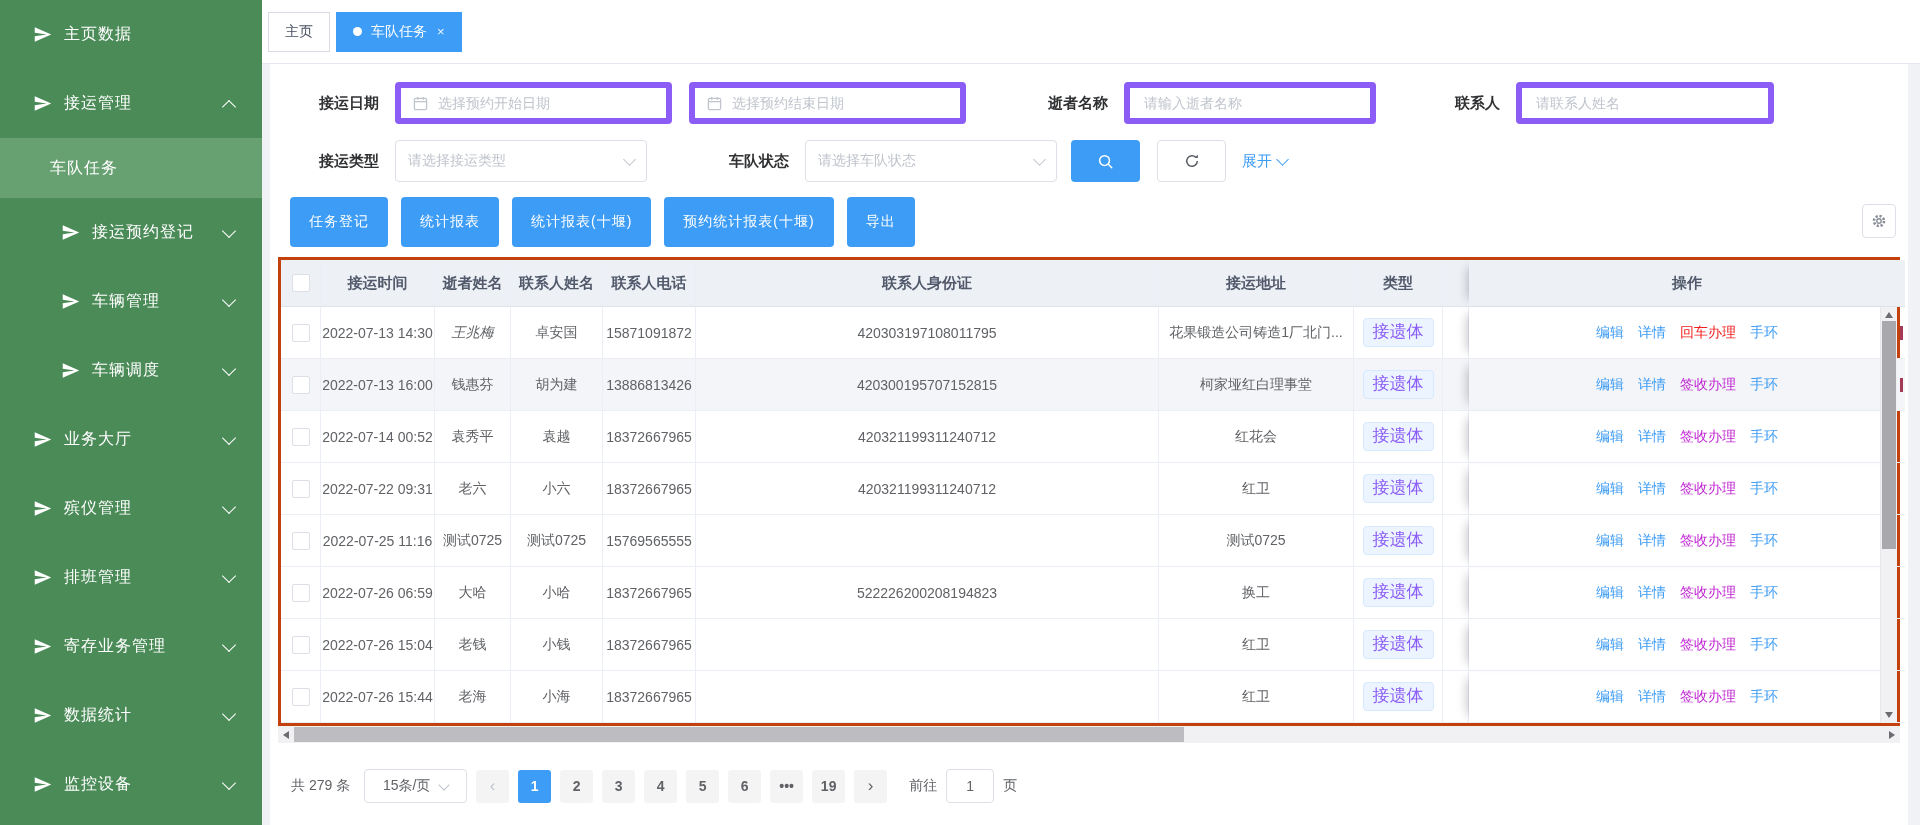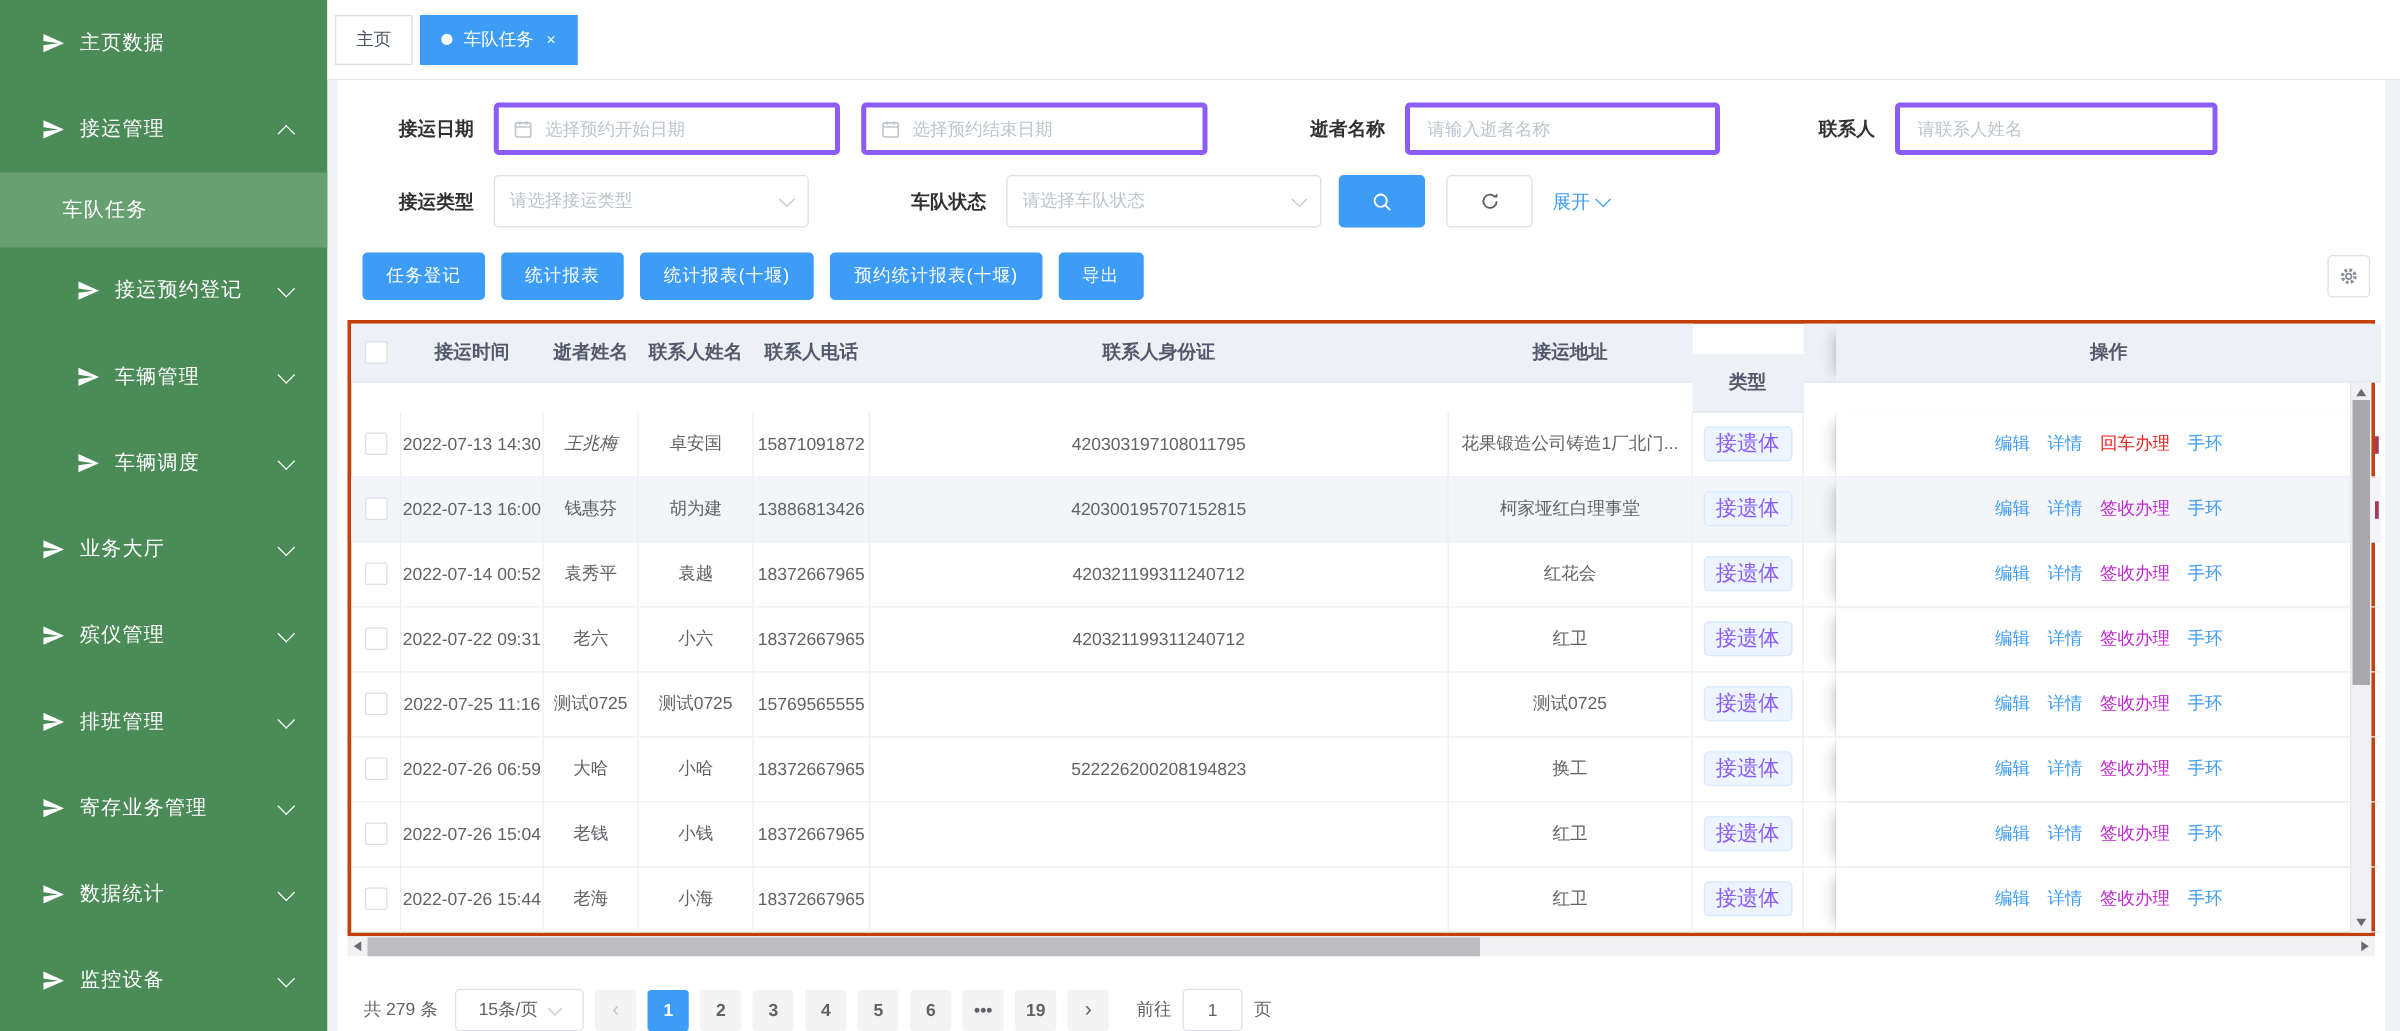--- a/index.html
+++ b/index.html
@@ -34,39 +34,39 @@
   .panel{flex:1;margin:0 12px 0 8px;background:#fff;display:flex;flex-direction:column;min-height:0;}
 
   
   .filters{padding-top:18px;}
   .frow{display:flex;align-items:center;margin-bottom:16px;}
   .flabel{font-weight:bold;font-size:15px;color:#303133;text-align:right;white-space:nowrap;}
   .flabel.w1{width:109px;margin-right:16px;}
   .flabel.w2{width:80px;margin-left:62px;margin-right:16px;}
   .flabel.w3{width:58px;margin-left:66px;margin-right:16px;}
   .flabel.w4{width:86px;margin-left:56px;margin-right:16px;}
-  .inp{height:42px;border:4px solid #8b5cf6;border-radius:4px;background:#fff;display:flex;align-items:center;box-sizing:border-box;padding:0 12px;}
+  .inp{height:42px;border:6px solid #8b5cf6;border-radius:4px;background:#fff;display:flex;align-items:center;box-sizing:border-box;padding:0 12px;}
   .inp input{border:none;outline:none;flex:1;font-size:14px;color:#606266;font-family:inherit;min-width:0;background:transparent;}
   .inp input::placeholder{color:#bfc4cc;}
   .inp .cal{margin-right:8px;display:inline-flex;}
   .w-date{width:277px;}
   .w-date + .w-date{margin-left:17px;}
   .w-text{width:252px;}
   .w-text2{width:258px;}
   .sel{height:42px;width:252px;border:1px solid #dcdfe6;border-radius:4px;background:#fff;display:flex;align-items:center;box-sizing:border-box;padding:0 12px;position:relative;cursor:pointer;}
   .sel .ph{color:#bfc4cc;font-size:14px;flex:1;}
   .sel .sarr{width:8px;height:8px;border-right:1.4px solid #c0c4cc;border-bottom:1.4px solid #c0c4cc;transform:rotate(45deg);margin-top:-4px;}
   .btn-search{margin-left:14px;width:69px;height:42px;background:#3d9cf5;border:none;border-radius:4px;display:flex;align-items:center;justify-content:center;cursor:pointer;}
   .btn-refresh{margin-left:17px;width:69px;height:42px;background:#fff;border:1px solid #dcdfe6;border-radius:4px;display:flex;align-items:center;justify-content:center;cursor:pointer;box-sizing:border-box;}
   .expand{margin-left:16px;color:#3d9cf5;font-size:15px;display:flex;align-items:center;cursor:pointer;}
   .expand .echev{width:8px;height:8px;border-right:1.5px solid #3d9cf5;border-bottom:1.5px solid #3d9cf5;transform:rotate(45deg);margin-left:6px;margin-top:-4px;}
 
   
   .toolbar{display:flex;align-items:center;margin:4px 12px 0 20px;position:relative;height:40px;}
-  .tbtn{height:38px;background:#3d9cf5;color:#fff;border:none;border-radius:4px;padding:0 19px;font-size:14px;margin-right:13px;cursor:pointer;font-family:inherit;letter-spacing:1px;}
+  .tbtn{height:50px;background:#3d9cf5;color:#fff;border:none;border-radius:4px;padding:0 19px;font-size:14px;margin-right:13px;cursor:pointer;font-family:inherit;letter-spacing:1px;}
   .gearbtn{position:absolute;right:0;top:2px;width:34px;height:34px;border:1px solid #dcdfe6;border-radius:4px;background:#fff;display:flex;align-items:center;justify-content:center;cursor:pointer;box-sizing:border-box;}
 
   
   .table-wrap{margin:15px 8px 0 8px;border:3px solid #c2410c;position:relative;background:#fff;box-sizing:border-box;}
   .trow{display:flex;}
   .thead .tcell{background:#edf1f6;font-weight:bold;font-size:15px;color:#51596b;height:47px;border-bottom:1px solid #dfe4ec;}
   .tcell{box-sizing:border-box;border-right:1px solid #ebeef5;display:flex;align-items:center;justify-content:center;font-size:14px;color:#606266;overflow:hidden;white-space:nowrap;}
   .tbody .tcell{height:52px;border-bottom:1px solid #ebeef5;}
   .trow.hovered .tcell{background:#f3f5f8;}
   .tcell.ops-cell{border-right:none;box-shadow:-10px 0 10px -8px rgba(0,0,0,.22);position:relative;}
@@ -332,21 +332,21 @@
               </div>
               <div class="tcell" style="width: 93px; min-width: 93px;">
                 <span>联系人电话</span>
               </div>
               <div class="tcell" style="width: 463px; min-width: 463px;">
                 <span>联系人身份证</span>
               </div>
               <div class="tcell" style="width: 195px; min-width: 195px;">
                 <span>接运地址</span>
               </div>
-              <div class="tcell" style="width: 89px; min-width: 89px; margin-top: 24px;">
+              <div class="tcell" style="width: 89px; min-width: 89px;">
                 <span>类型</span>
               </div>
               <div class="tcell" style="width: 26px; min-width: 26px;"></div>
               <div class="tcell ops-cell" style="width: 436px; min-width: 436px;">
                 <span>操作</span>
               </div>
             </div>
           </div>
         <div class="tbody">
             <div class="trow">

